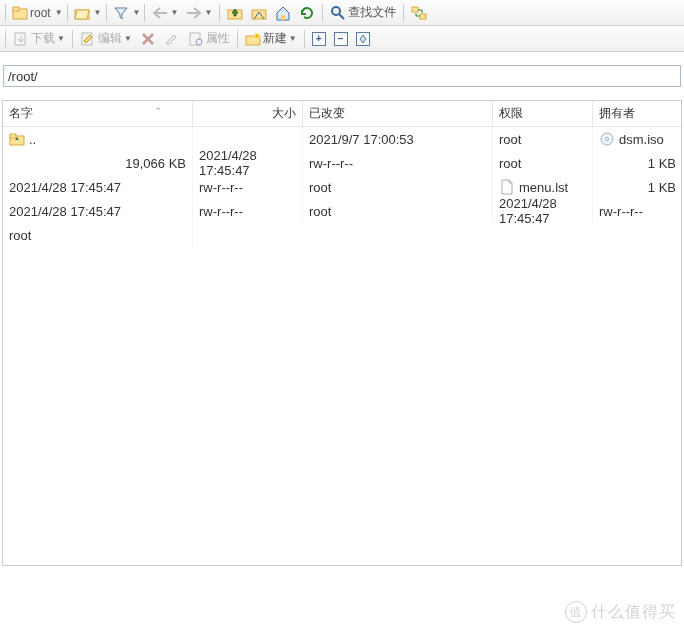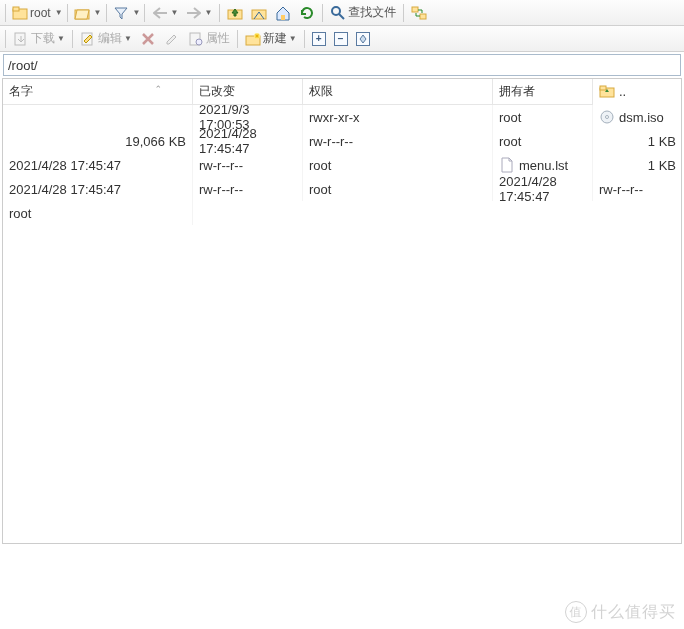--- a/index.html
+++ b/index.html
@@ -7,21 +7,21 @@
     
     .toolbar { height: 26px; background: linear-gradient(#fdfdfd, #f0f0f0); border-bottom: 1px solid #d0d0d0; display: flex; align-items: center; padding: 0 3px; gap: 2px; }
     .toolbar .sep { width: 1px; height: 18px; background: #ccc; margin: 0 2px; }
     .toolbar .dd { display: flex; align-items: center; gap: 2px; color: #555; cursor: pointer; padding: 1px 2px; }
     .toolbar .tbtn { display: flex; align-items: center; gap: 2px; color: #555; cursor: pointer; padding: 1px 3px; }
     .toolbar .tbtn.disabled { color: #aaa; }
     .toolbar .ico { width: 16px; height: 16px; display: inline-flex; align-items: center; justify-content: center; }
     .toolbar .chev { font-size: 8px; color: #666; }
     .toolbar .small-box { width:14px; height:14px; border:1px solid #5a7aa0; display:inline-flex; align-items:center; justify-content:center; font-size:10px; color:#3a5a80; font-weight:bold; background:#f8fbff; }
     
-    .addr-bar { height: 22px; background: #fff; border: 1px solid #abc; margin: 2px 3px; display: flex; align-items: center; padding: 0 4px; font-size: 13px; color: #333; }
+    .addr-bar { height: 22px; background: #fff; border: 1px solid #abc; margin: 13px 3px; display: flex; align-items: center; padding: 0 4px; font-size: 13px; color: #333; }
     
     .file-grid { height: 466px; border: 1px solid #ccc; margin: 0 2px; background: #fff; display: grid; grid-template-columns: 190px 110px 190px 100px 90px; align-content: start; overflow: hidden; }
     .file-grid .hdr { background: #fff; border-right: 1px solid #e6e6e6; border-bottom: 1px solid #e6e6e6; padding: 4px 6px; color: #333; font-size: 12px; position: relative; }
     .file-grid .hdr .sort-arrow { position: absolute; right: 30px; top: 5px; font-size: 9px; color: #999; }
     .file-grid .cell { border-right: 1px solid #f4f4f4; padding: 3px 6px; color: #333; font-size: 13px; height: 24px; display: flex; align-items: center; }
     .file-grid .cell.name { gap: 4px; }
     .file-grid .cell.size { justify-content: flex-end; }
     .file-grid .fico { width: 16px; height: 16px; display: inline-flex; align-items: center; justify-content: center; }
     
     .watermark { position: absolute; bottom: 6px; right: 8px; color: #bbb; font-size: 16px; display: flex; align-items: center; gap: 4px; opacity: .65; letter-spacing:1px; }
@@ -209,42 +209,40 @@
       </span>
     </span>
 </div>
 
 <div class="addr-bar">
   <span>/root/</span>
 </div>
 
 <div class="file-grid">
   <div class="hdr"><span>名字</span><span class="sort-arrow">⌃</span></div>
+  <div class="hdr" style="text-align:right"><span>大小</span></div>
   <div class="hdr"><span>已改变</span></div>
   <div class="hdr"><span>权限</span></div>
   <div class="hdr"><span>拥有者</span></div>
 
   <div class="cell name">
       <span class="fico">
         <svg width="16" height="16">
           <rect x="1" y="5" width="14" height="9" fill="#ffe39b" stroke="#d8a93e"></rect>
           <rect x="1" y="3" width="6" height="4" fill="#ffe39b" stroke="#d8a93e"></rect>
           <path d="M8 6 L10 9 L6 9 Z" fill="#3a8a3a"></path>
         </svg>
       </span>
       <span>..</span>
     </div>
   <div class="cell size">
       <span></span>
     </div>
   <div class="cell">
-      <span>2021/9/3 17:00:53</span>
-    </div>
-  <div class="cell">
-      <span>rwxr-xr-x</span>
+      <span>2021/9/7 17:00:53</span>
     </div>
   <div class="cell">
       <span>root</span>
     </div>
 
   <div class="cell name">
       <span class="fico">
         <svg width="16" height="16">
           <circle cx="8" cy="8" r="6" fill="#eef2f6" stroke="#a4b0bc"></circle>
           <circle cx="8" cy="8" r="1.5" fill="#fff" stroke="#a4b0bc"></circle>

